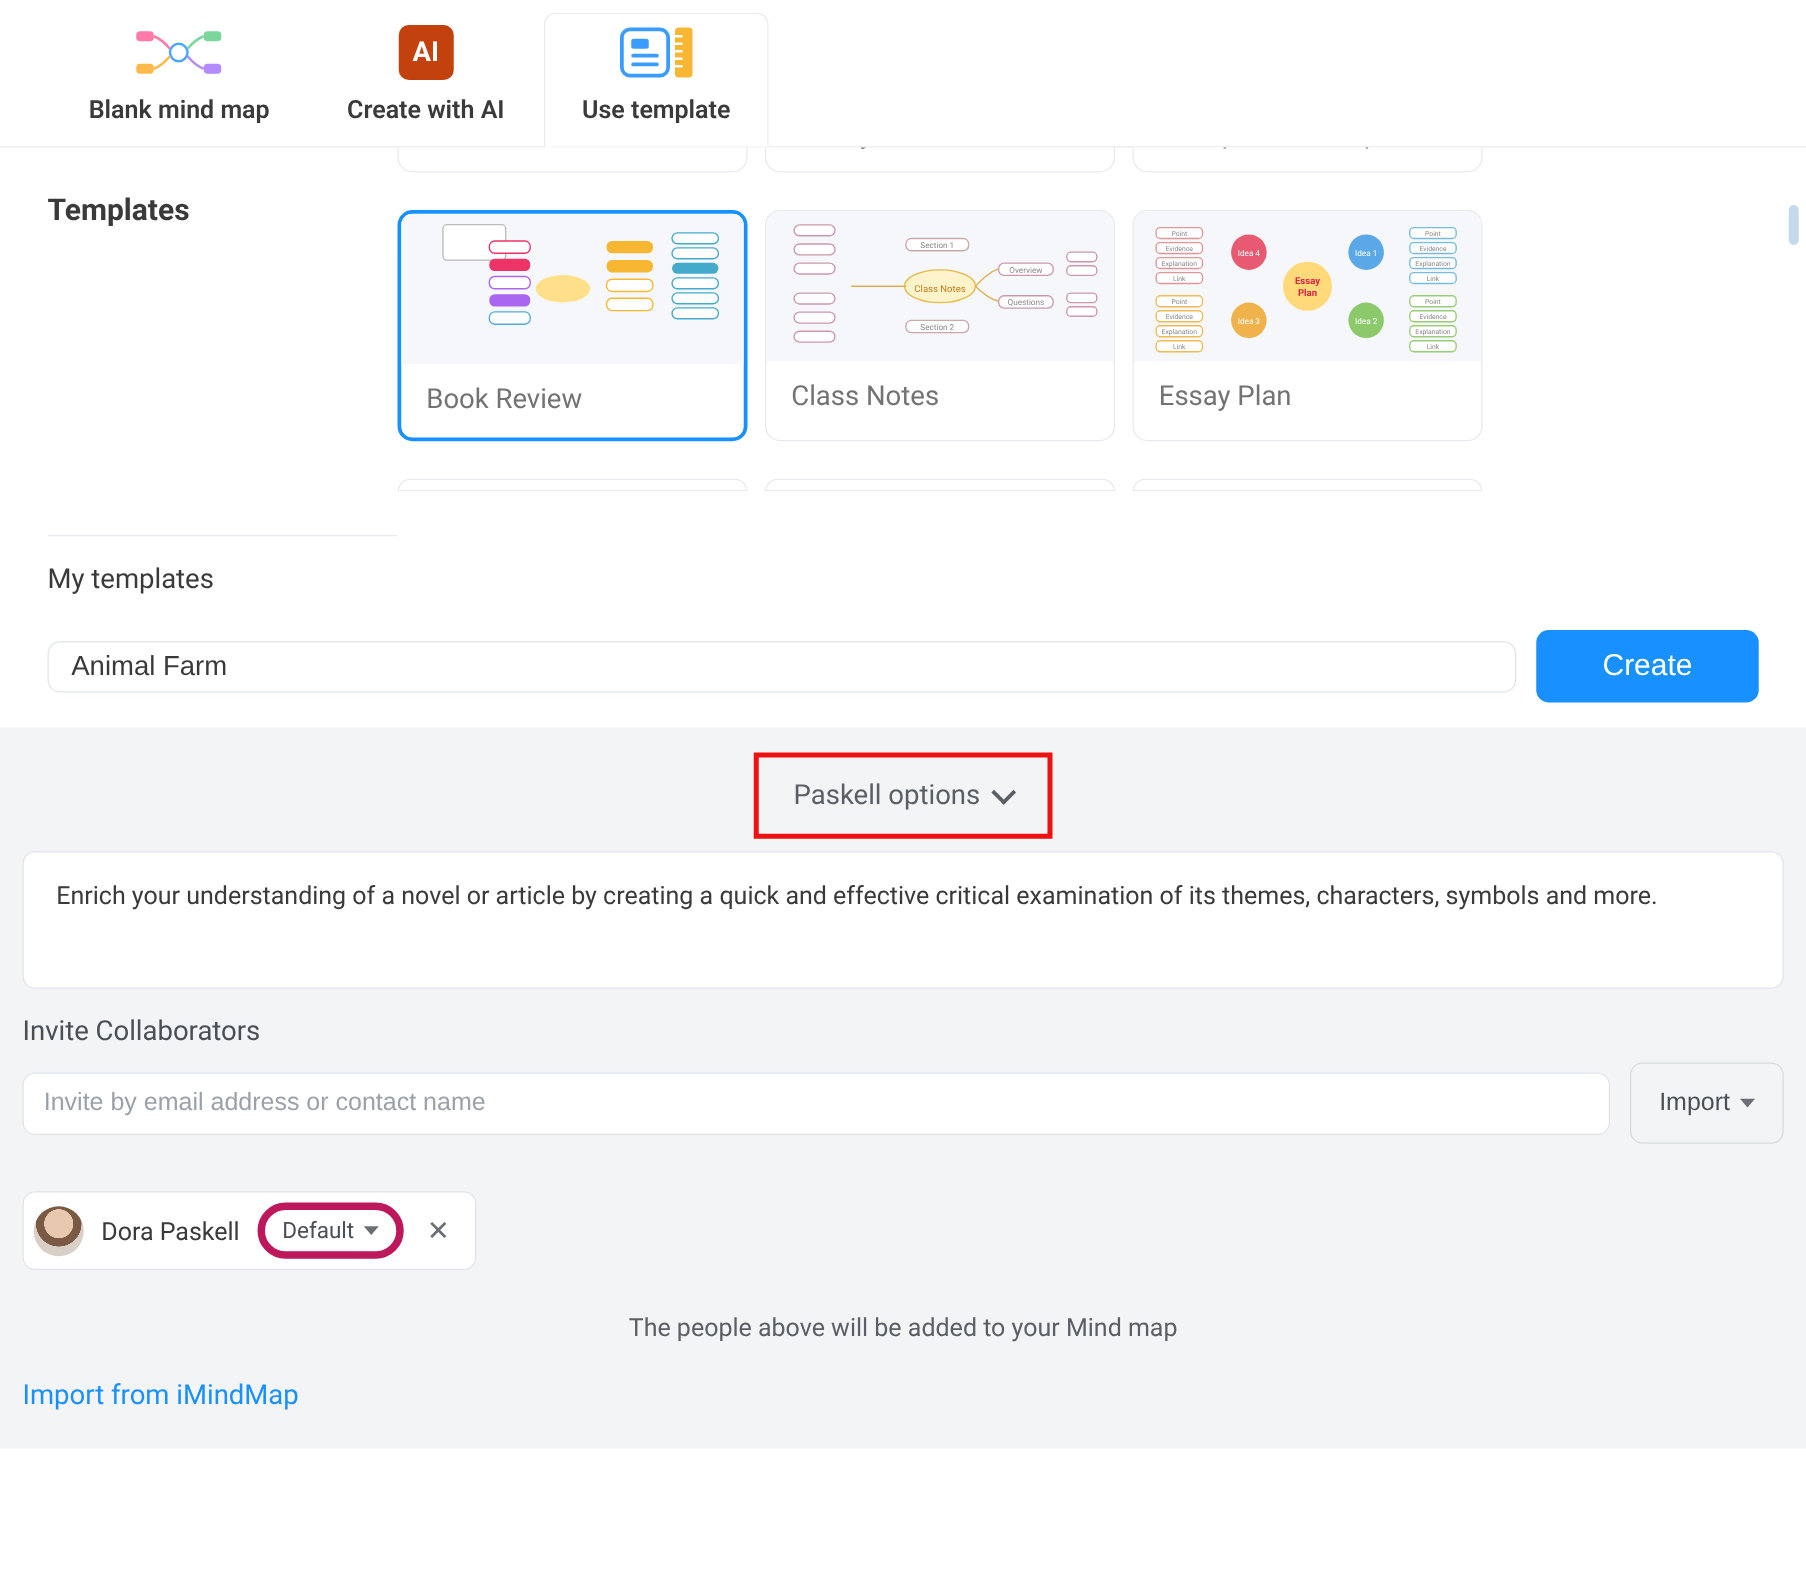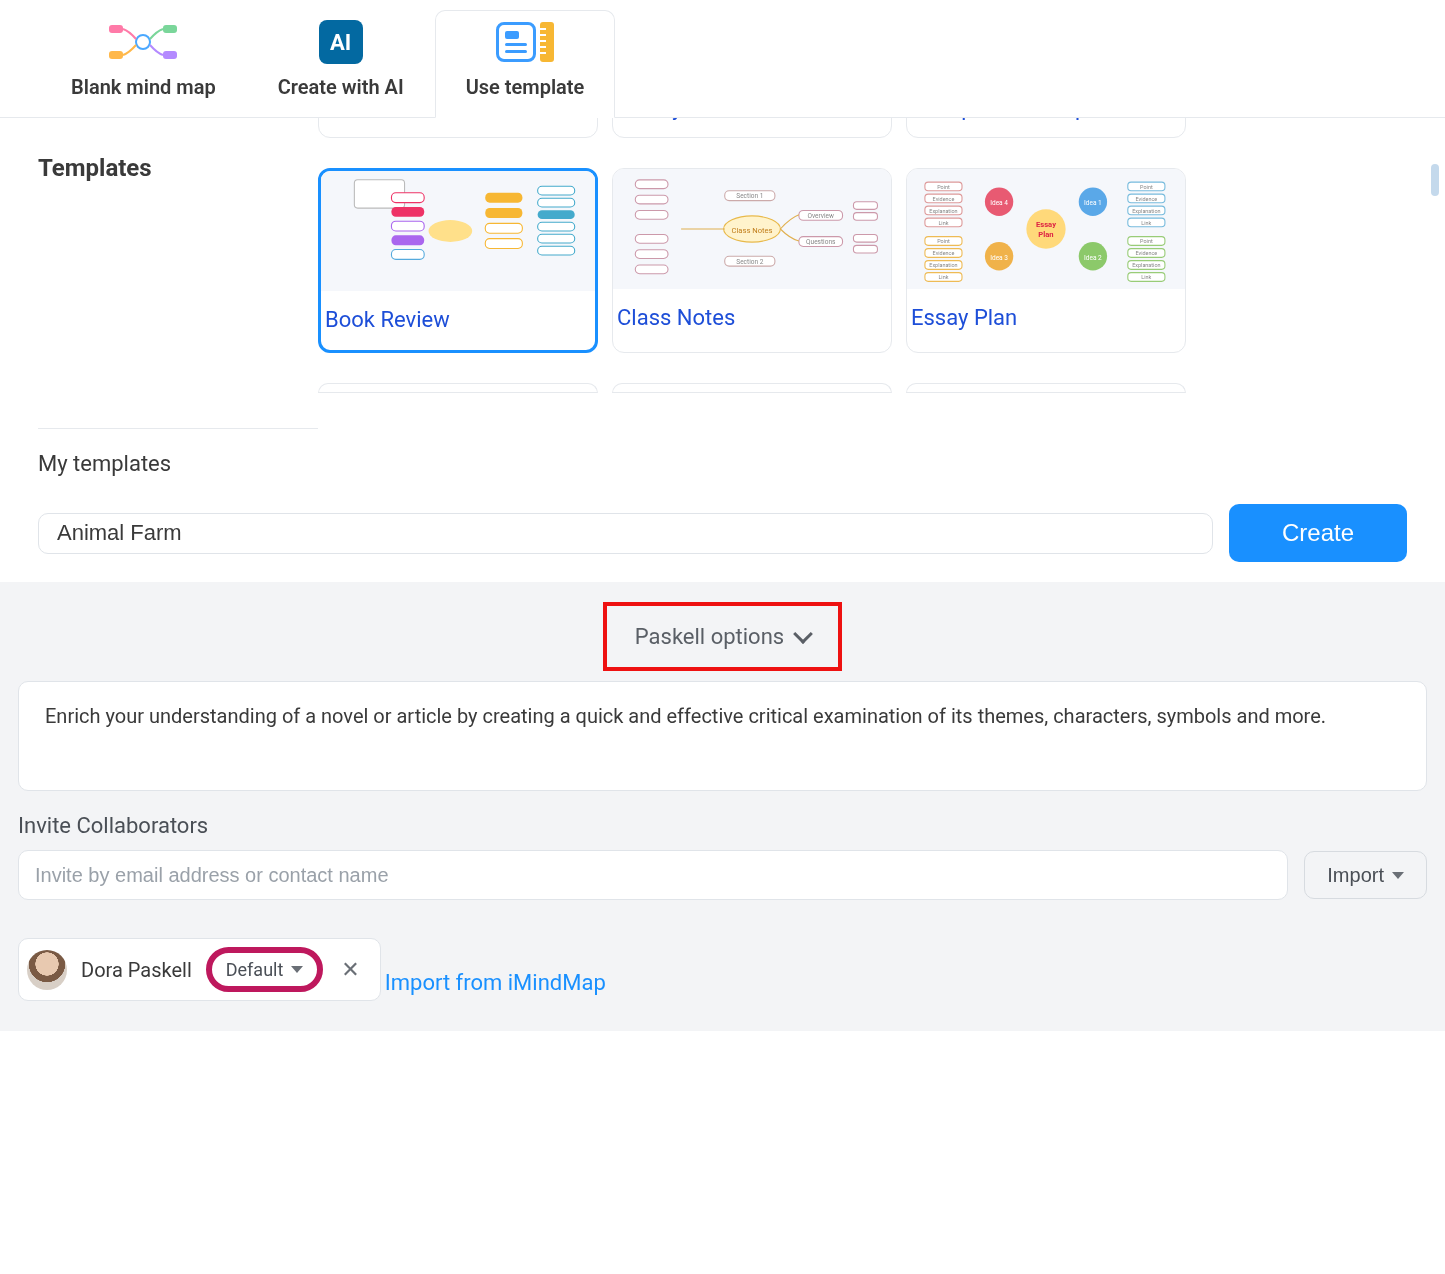--- a/index.html
+++ b/index.html
@@ -32,21 +32,21 @@
   }
   .tab.active {
     border: 1px solid #e6e9ed;
     border-bottom: 1px solid #fff;
     border-radius: 10px 10px 0 0;
     margin-bottom: -1px;
   }
   .tab-icon { height: 42px; display:flex; align-items:center; justify-content:center; margin-bottom:12px;}
   .mindmap-icon svg { width: 80px; height: 42px; }
   .ai-badge {
-    width: 44px; height: 44px; background:#0369a1; color:#fff;
+    width: 44px; height: 44px; background:#c2410c; color:#fff;
     border-radius:8px; display:flex; align-items:center; justify-content:center;
     font-weight:700; font-size:22px;
   }
   .template-icon { display:flex; gap:4px; }
   .template-icon .sq {
     width:40px;height:40px;border:3px solid #3b9cff;border-radius:8px;
     display:flex;flex-direction:column;justify-content:center;gap:4px;padding:6px;
   }
   .template-icon .sq span{height:3px;background:#3b9cff;border-radius:2px;}
   .template-icon .sq span:first-child{height:8px;width:14px;background:#3b9cff;border-radius:2px;}
@@ -62,21 +62,21 @@
   .sidebar-col .mytpl{font-size:22px;color:#3a3a3a;padding-top:224px;}
 
   .grid-wrap{flex:1;display:flex;flex-direction:column;gap:30px;margin-top:-40px;}
   .grid-row{display:flex;gap:14px;}
   .card{
     width:280px;border:1px solid #e6e9ed;border-radius:12px;overflow:hidden;
     background:#fff;display:flex;flex-direction:column;cursor:pointer;
   }
   .card.cut{height:60px;justify-content:flex-end;}
   .card .thumb{height:120px;background:#f5f7fb;display:flex;align-items:center;justify-content:center;}
-  .card .label{padding:16px 4px 18px;font-size:22px;color:#1d4ed8;white-space:nowrap;overflow:hidden;text-overflow:ellipsis;}
+  .card .label{padding:16px 20px 18px;font-size:22px;color:#737373;white-space:nowrap;overflow:hidden;text-overflow:ellipsis;}
   .card.selected{border:3px solid #1990ff;}
   .grid-row.peek .card{height:10px;border-radius:12px 12px 0 0;}
 
   .thumb svg{width:100%;height:100%;}
 
   .scroll-ind{position:absolute;right:6px;top:46px;width:8px;height:32px;background:#c4d9ec;border-radius:4px;}
 
   
   .name-row{display:flex;gap:16px;padding:28px 38px 20px;align-items:center;}
   .name-input{
@@ -104,21 +104,21 @@
     padding:20px 26px;font-size:20px;line-height:1.45;color:#3a3a3a;min-height:110px;
   }
 
   .invite-row{display:flex;gap:16px;align-items:center;margin-top:12px;}
   .invite-input{
     flex:1;height:50px;border:1px solid #e0e4e9;border-radius:10px;
     padding:0 16px;font-size:20px;color:#3a3a3a;outline:none;background:#fff;
   }
   .invite-input::placeholder{color:#9aa1a9;}
   .import-btn{
-    height:48px;padding:0 22px;border:1px solid #d7dbe0;background:#f3f4f6;
+    height:65px;padding:0 22px;border:1px solid #d7dbe0;background:#f3f4f6;
     border-radius:10px;font-size:20px;color:#4a4f56;cursor:pointer;
     display:flex;align-items:center;gap:8px;
   }
   .caret-dn{width:0;height:0;border-left:6px solid transparent;border-right:6px solid transparent;border-top:7px solid #6a6f76;}
 
   .collab-chip{
     display:inline-flex;align-items:center;gap:14px;background:#fff;
     border:1px solid #e0e4e9;border-radius:10px;padding:8px 16px 8px 8px;margin-top:38px;
   }
   .avatar{width:40px;height:40px;border-radius:50%;background:radial-gradient(circle at 50% 35%, #e8c9b0 0 35%, #7a5a44 36% 55%, #d8cfc6 56% 100%);}
@@ -337,14 +337,15 @@
   <div class="collab-chip">
     <div class="avatar"></div>
     <span class="collab-name">Dora Paskell</span>
     <div class="role-pill">
       <span>Default</span>
       <span class="caret-dn"></span>
     </div>
     <button class="x-btn">✕</button>
   </div>
 
+  <div class="hint">The people above will be added to your Mind map</div>
   <a class="imind">Import from iMindMap</a>
 </div>
 
 </body></html>

